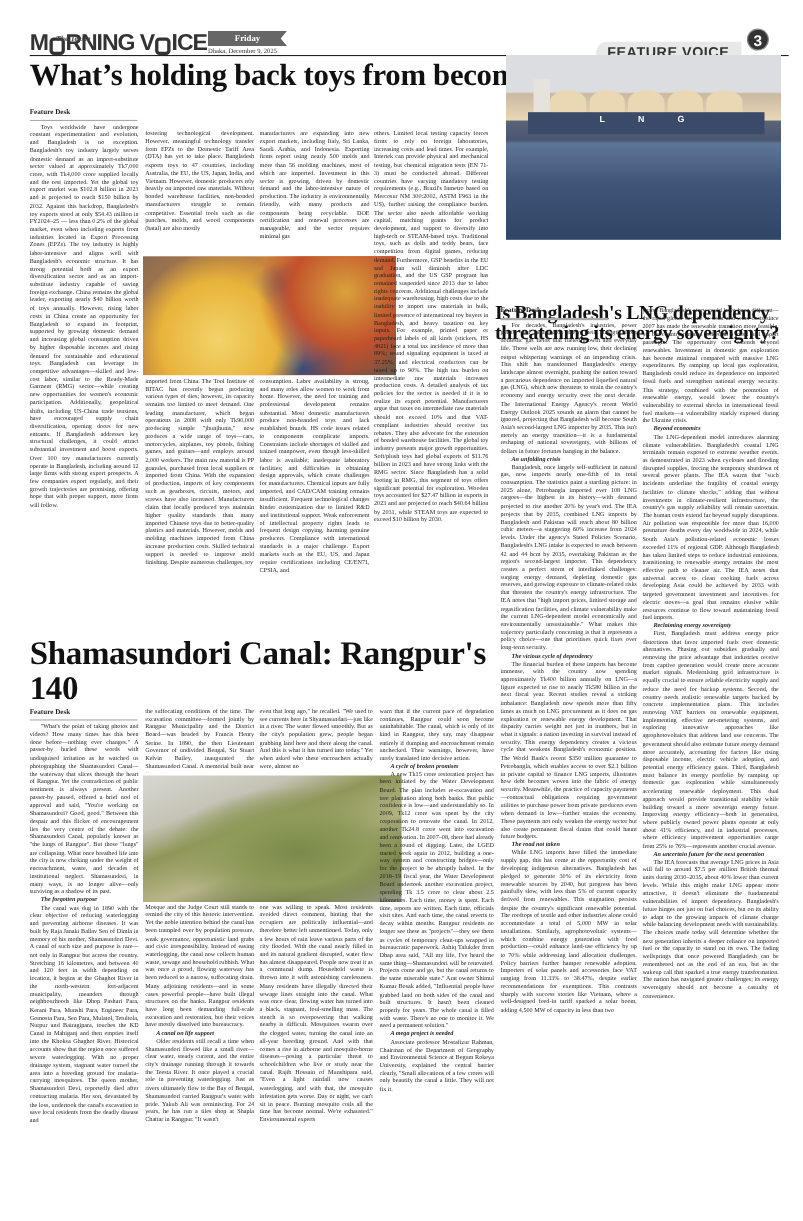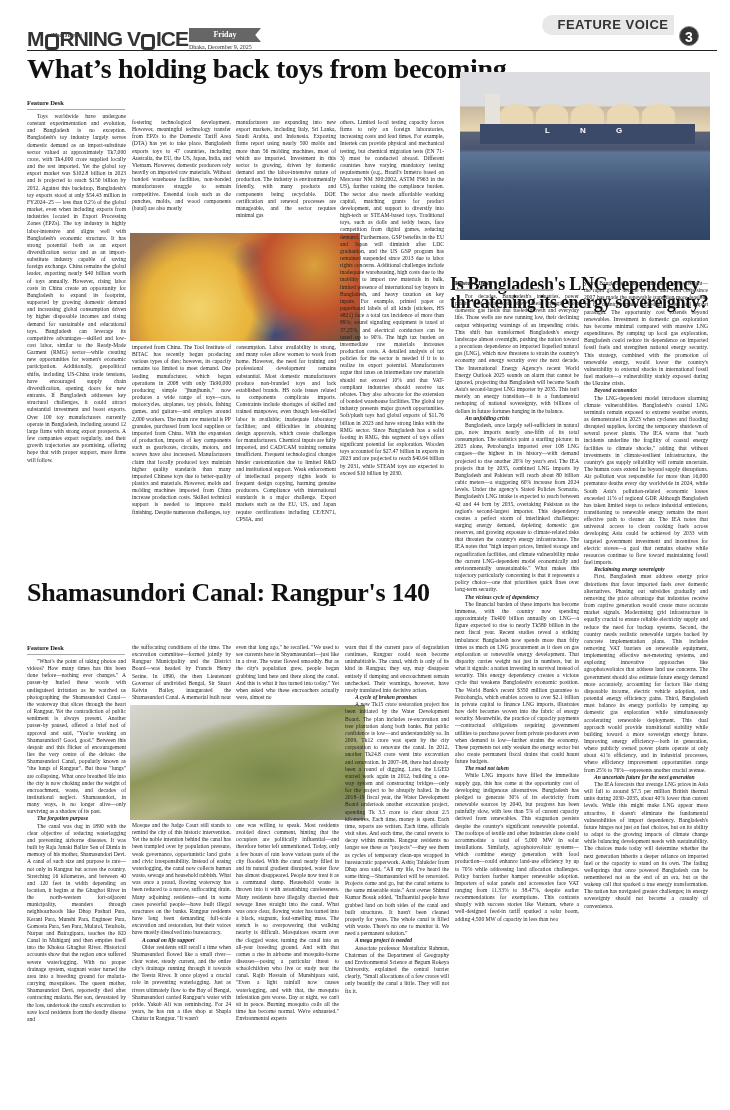--- a/index.html
+++ b/index.html
@@ -7,38 +7,38 @@
   body { position: relative; font-family: "Liberation Serif", serif; color: #1a1a1a; }
 
   .masthead { position: absolute; left: 27px; top: 26px; width: 690px; height: 28px; }
   .logo { position: absolute; left: 0; top: 0; height: 24px; display: flex; align-items: flex-end; }
   .logo-word { font-family: "Liberation Sans", sans-serif; font-weight: 900; font-size: 21px; letter-spacing: -1px; color: #333; line-height: 22px; position: relative; }
   .logo-small { position: absolute; left: 24px; top: -4px; font-family: "Liberation Serif", serif; font-size: 7px; font-style: italic; color: #444; letter-spacing: 0; font-weight: 700; }
   .logo-ring { display: inline-block; width: 14px; height: 16px; border: 3px solid #333; border-radius: 4px; margin: 0 1px; vertical-align: bottom; }
   .date-tag { position: absolute; left: 162px; top: 2px; width: 72px; height: 14px; background: #666; color: #fff; font-size: 8px; font-weight: 700; text-align: center; line-height: 14px; clip-path: polygon(0 0, 100% 0, 92% 50%, 100% 100%, 0 100%); }
   .date-line { position: absolute; left: 162px; top: 18px; font-size: 6px; color: #333; }
   .rule { position: absolute; left: 27px; top: 50px; width: 690px; height: 1px; background: #222; }
-  .section-tag { position: absolute; left: 542px; top: 15px; width: 132px; height: 20px; background: #e8e8e8; border-radius: 10px 0 0 10px; font-family: "Liberation Sans", sans-serif; font-weight: 900; font-size: 13px; color: #333; line-height: 20px; padding-left: 10px; letter-spacing: 0.5px; text-align: center; }
+  .section-tag { position: absolute; left: 542px; top: 38px; width: 132px; height: 20px; background: #e8e8e8; border-radius: 10px 0 0 10px; font-family: "Liberation Sans", sans-serif; font-weight: 900; font-size: 13px; color: #333; line-height: 20px; padding-left: 10px; letter-spacing: 0.5px; }
   .page-num { position: absolute; left: 679px; top: 26px; width: 20px; height: 20px; border-radius: 50%; background: #333; color: #fff; font-family: "Liberation Sans", sans-serif; font-weight: 900; font-size: 14px; text-align: center; line-height: 20px; border: 1.5px solid #888; }
 
   .headline { position: absolute; font-family: "Liberation Serif", serif; font-weight: 700; color: #111; line-height: 1.02; letter-spacing: -0.3px; }
   .h1 { left: 27px; top: 55px; width: 330px; font-size: 28px; }
   .h1 .line1 { white-space: nowrap; }
   .h2 { left: 450px; top: 275px; width: 270px; font-size: 18px; }
-  .h3 { left: 27px; top: 580px; width: 450px; font-size: 26px; }
+  .h3 { left: 27px; top: 580px; width: 450px; font-size: 30px; }
 
   .byline { position: absolute; font-family: "Liberation Serif", serif; font-weight: 700; font-size: 6.5px; color: #222; }
   .byline::after { content: ""; position: absolute; left: 0; top: 10px; width: 98px; height: 1px; background: #aaa; }
 
   .col { position: absolute; font-size: 5.6px; line-height: 7.15px; text-align: justify; color: #222; overflow: hidden; }
   .col p { text-indent: 10px; }
   .col .sub { font-weight: 700; font-style: italic; text-indent: 10px; }
 
   .photo { position: absolute; overflow: hidden; }
-  .photo-ship { left: 460px; top: 72px; width: 250px; height: 168px; background: linear-gradient(#dcdde0 0%, #dcdde0 20%, #c9b9a0 21%, #e8d6b5 35%, #5a6478 36%, #4a5570 46%, #5d7596 48%, #3f5577 70%, #2f4566 100%); }
+  .photo-ship { left: 460px; top: 50px; width: 250px; height: 168px; background: linear-gradient(#dcdde0 0%, #dcdde0 20%, #c9b9a0 21%, #e8d6b5 35%, #5a6478 36%, #4a5570 46%, #5d7596 48%, #3f5577 70%, #2f4566 100%); }
   .ship-hull { position: absolute; left: 20px; top: 52px; width: 215px; height: 20px; background: #3b4a68; }
   .ship-tanks { position: absolute; left: 40px; top: 32px; width: 175px; height: 22px; display: flex; gap: 3px; }
   .ship-tanks span { flex: 1; background: #ead7b4; border-radius: 50% 50% 0 0; }
   .ship-label { position: absolute; left: 85px; top: 54px; color: #fff; font-family: "Liberation Sans", sans-serif; font-size: 8px; font-weight: 700; letter-spacing: 14px; }
   .ship-bridge { position: absolute; left: 25px; top: 22px; width: 15px; height: 30px; background: #e6e3dc; }
 
   .photo-toys { left: 130px; top: 233px; width: 230px; height: 108px; background:
       radial-gradient(circle at 80% 30%, #d9a23b 0%, #c2522d 25%, transparent 40%),
       radial-gradient(circle at 30% 70%, #f2d46b 0%, #e8b33a 30%, transparent 45%),
       radial-gradient(circle at 60% 60%, #6c7aa3 0%, #3c4c78 25%, transparent 40%),

